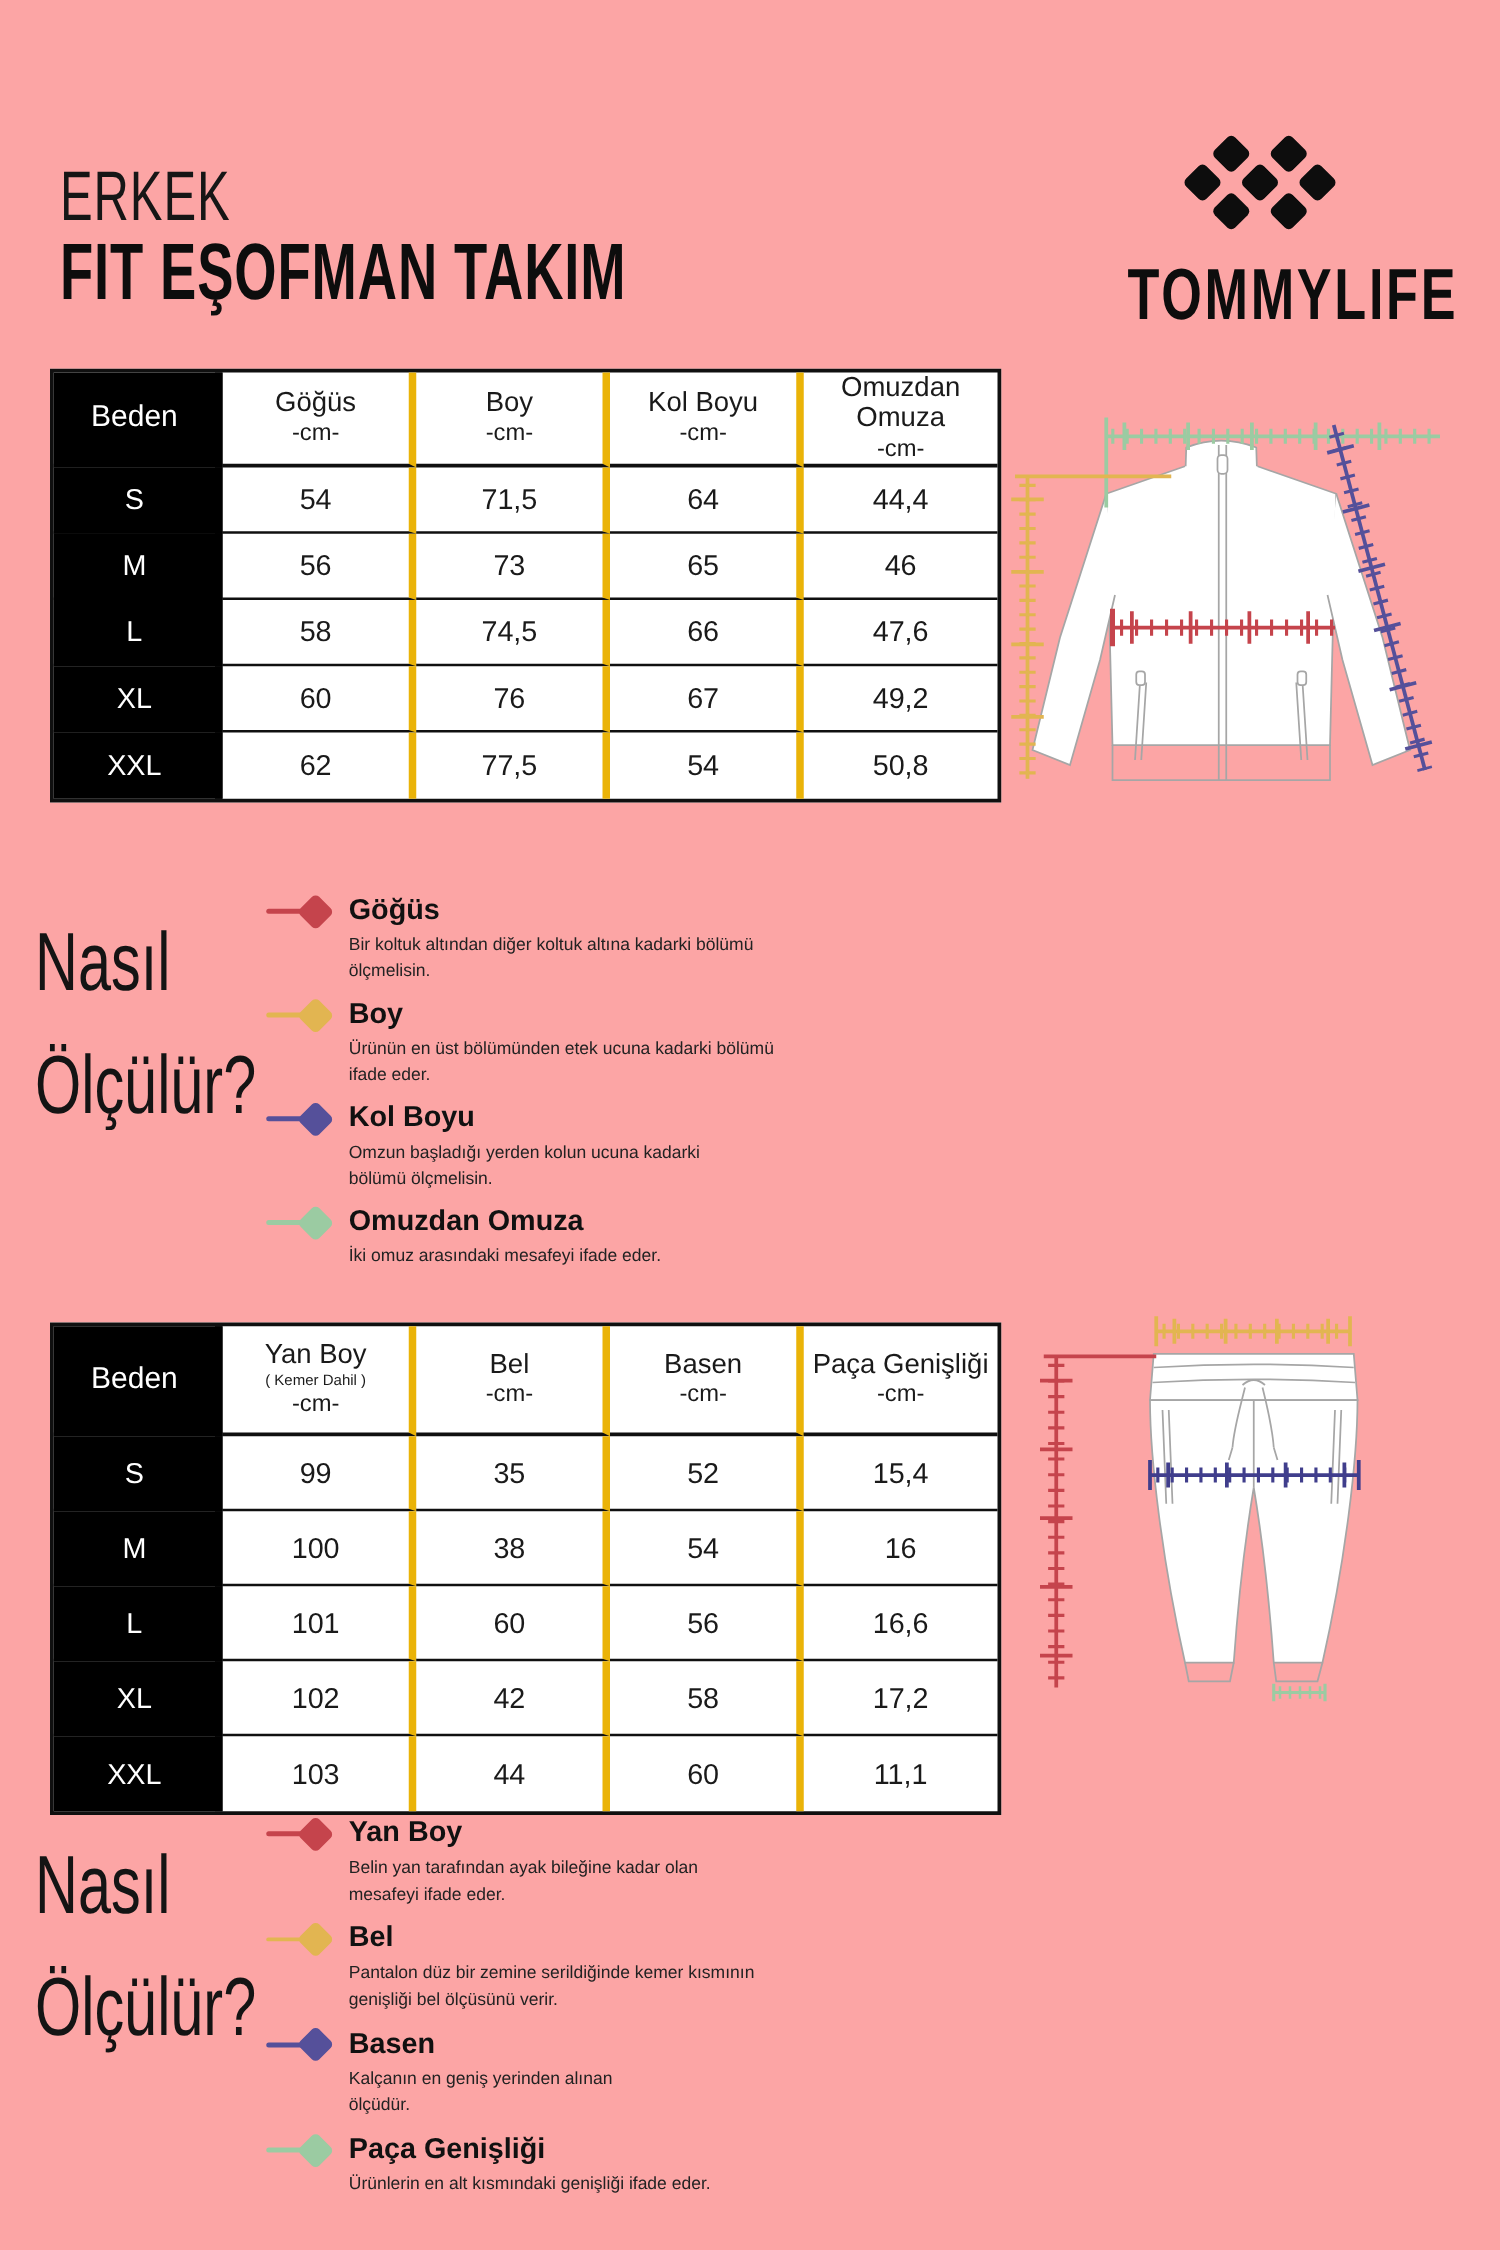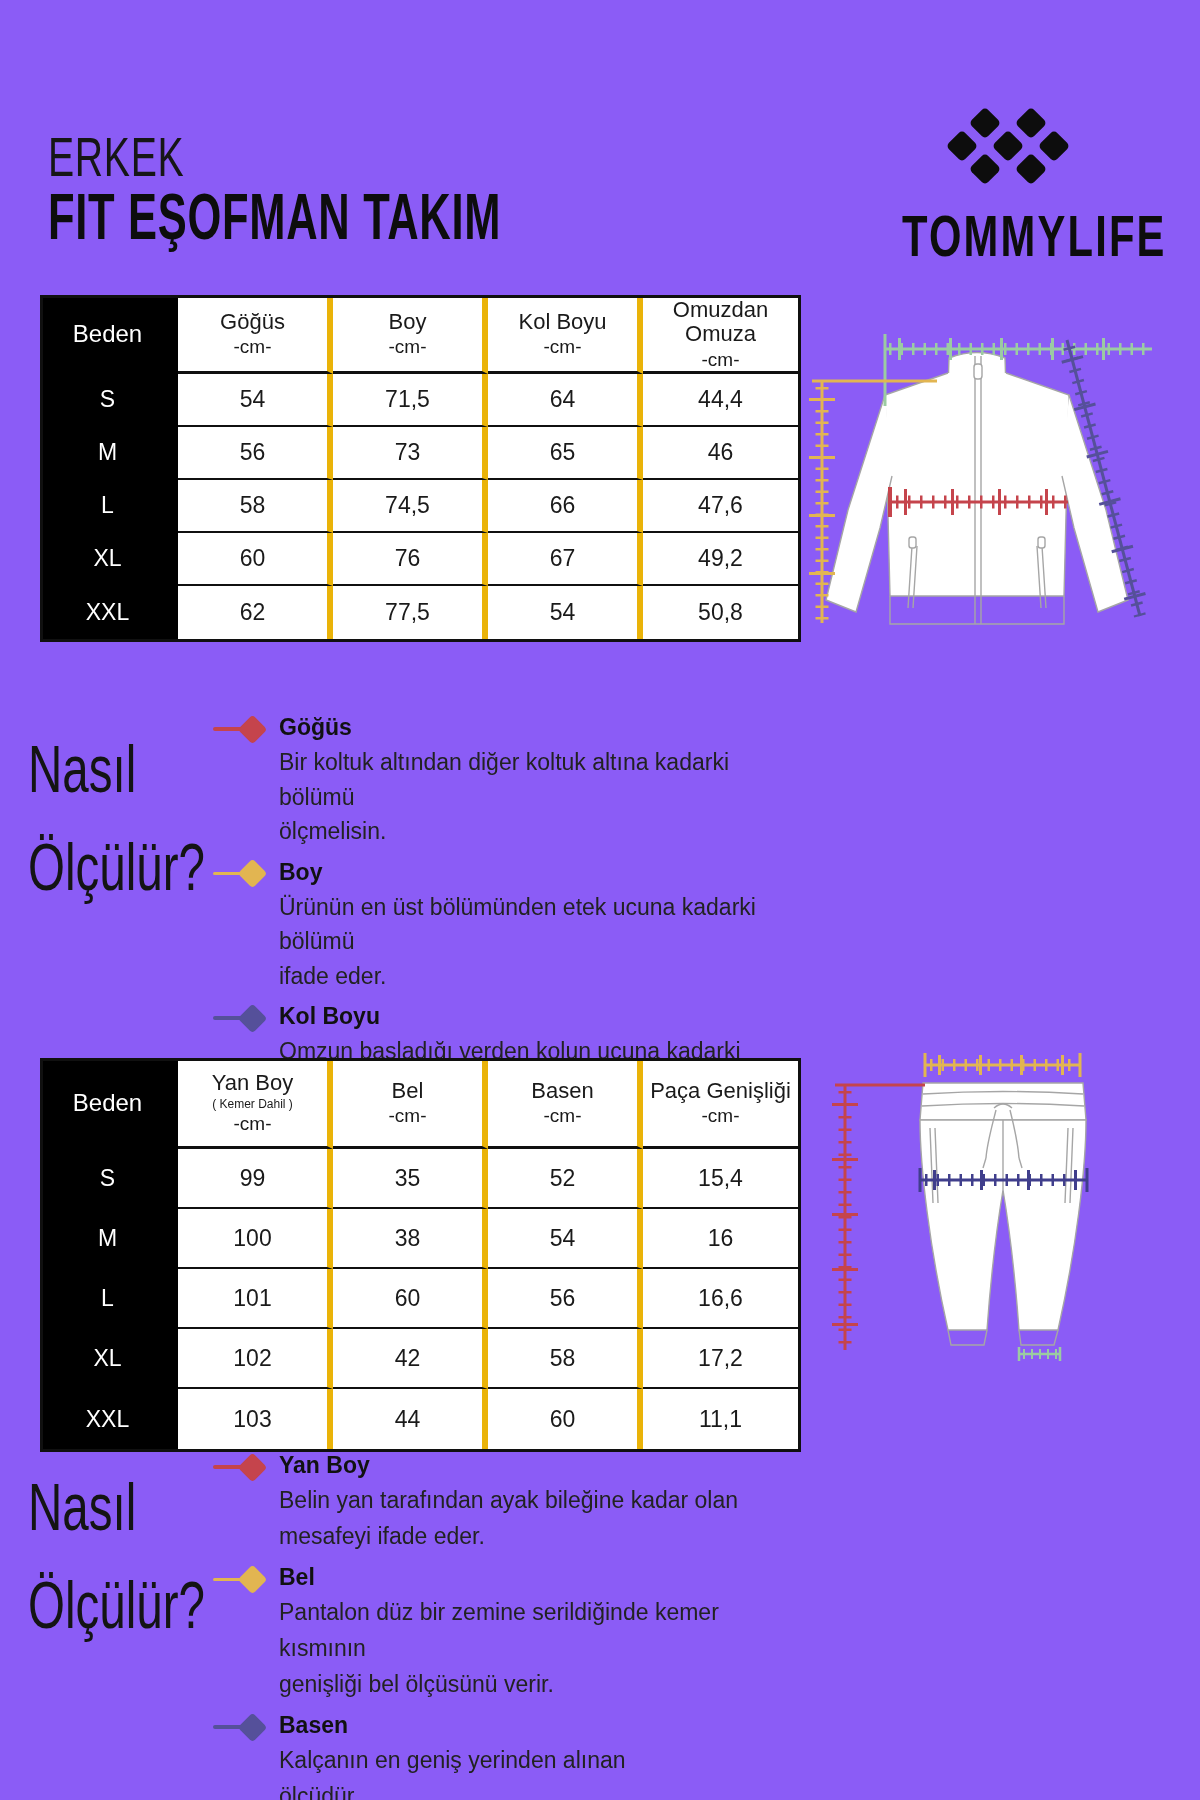--- a/index.html
+++ b/index.html
@@ -1,19 +1,19 @@
 <!DOCTYPE html>
 <html><head>
 <meta charset="utf-8">
 <style>
   * { margin:0; padding:0; box-sizing:border-box; }
   html,body { background:#e8e8e8; }
   .page {
     position:relative; width:1200px; height:1800px; margin:0 auto;
-    background:#8b5cf6; overflow:hidden;
+    background:#fca5a5; overflow:hidden;
     font-family:"Liberation Sans", sans-serif; color:#111;
   }
 
   
   .title1 {
     position:absolute; left:48px; top:124px;
     font-size:56px; font-weight:400; letter-spacing:1px; color:#161616;
     transform:scaleX(0.70); transform-origin:left top; white-space:nowrap;
   }
   .title2 {
@@ -62,21 +62,21 @@
   .mitems { margin-left:185px; display:flex; flex-direction:column; gap:10px; }
   .mi { display:flex; align-items:flex-start; }
   .marker { display:flex; align-items:center; width:66px; flex:0 0 66px; margin-top:2px; height:26px; }
   .mln { display:block; width:32px; height:3.5px; border-radius:2px; }
   .mdi { display:block; width:21px; height:21px; border-radius:4px; transform:rotate(45deg); margin-left:-3px; }
   .c-red    .mln, .c-red    .mdi { background:#C5444C; }
   .c-gold   .mln, .c-gold   .mdi { background:#E2B551; }
   .c-purple .mln, .c-purple .mdi { background:#55509A; }
   .c-green  .mln, .c-green  .mdi { background:#9BCBA2; }
   .mname { font-size:23px; font-weight:700; color:#111; margin-bottom:4px; }
-  .mdesc { font-size:23px; color:#222; line-height:1.5; white-space:pre-line; max-width:520px; }
+  .mdesc { font-size:14px; color:#222; line-height:1.5; white-space:pre-line; max-width:520px; }
   #measure2 .mdesc { line-height:1.55; }
 
   
   .diagram { position:absolute; }
   #jacket-svg { left:800px; top:278px; }
   #pants-svg  { left:820px; top:1048px; }
 </style>
 </head>
 <body>
 

